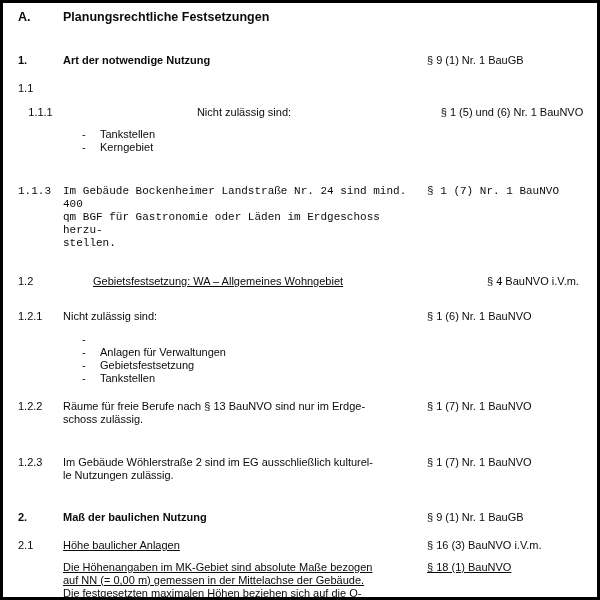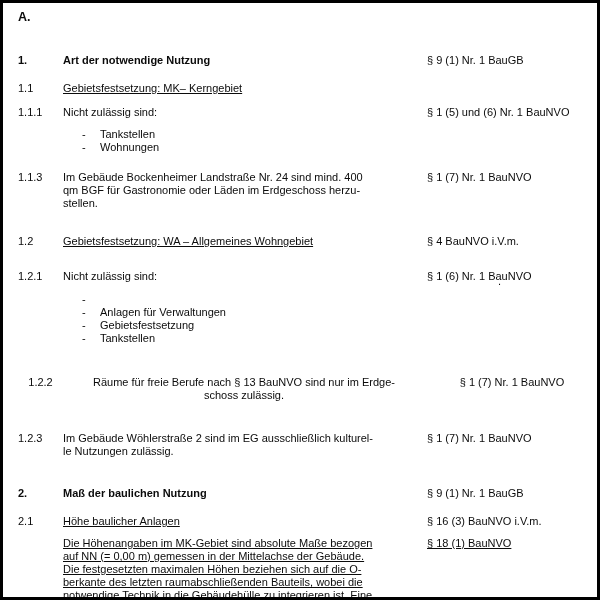--- a/index.html
+++ b/index.html
@@ -41,69 +41,69 @@
   .stray-dot {
     position: absolute;
     left: 495px;
     top: 272px;
     font-size: 11px;
   }
   
   .mt-title { margin-top: 7px; }
   .mt-s1    { margin-top: 30px; }
   .mt-s11   { margin-top: 15px; }
-  .mt-s111  { margin-top: 11px; }
+  .mt-s111  { margin-top: 11px; text-align: center; }
   .mt-list1 { margin-top: 9px; }
-  .mt-s113  { margin-top: 17px; }
-  .mt-s12   { margin-top: 25px; }
+  .mt-s113  { margin-top: 31px; font-family: Liberation Mono, monospace; }
+  .mt-s12   { margin-top: 25px; gap: 30px; }
   .mt-s121  { margin-top: 22px; }
   .mt-list2 { margin-top: 10px; }
-  .mt-s122  { margin-top: 31px; text-align: center; }
+  .mt-s122  { margin-top: 15px; }
   .mt-s123  { margin-top: 30px; }
   .mt-s2    { margin-top: 29px; }
   .mt-s21   { margin-top: 15px; }
   .mt-para  { margin-top: 9px; text-decoration: underline; }
 </style>
 </head>
 <body>
 
 <div class="page">
 
   <div class="row title-row mt-title">
     <span class="num">A.</span>
+    <span>Planungsrechtliche Festsetzungen</span>
     <span></span>
   </div>
 
   <div class="row h1-row mt-s1">
     <span class="num">1.</span>
     <span class="clause-title">Art der notwendige Nutzung</span>
     <span class="ref">§ 9 (1) Nr. 1 BauGB</span>
   </div>
 
   <div class="row mt-s11">
     <span class="num">1.1</span>
-    <span class="underlined">Gebietsfestsetzung: MK– Kerngebiet</span>
   </div>
 
   <div class="row mt-s111">
     <span class="num">1.1.1</span>
     <span class="body-text">Nicht zulässig sind:</span>
     <span class="ref">§ 1 (5) und (6) Nr. 1 BauNVO</span>
   </div>
 
   <div class="row list-block mt-list1">
     <span></span>
     <span>
       <span class="li">
         <span class="dash">-</span>
         <span>Tankstellen</span>
       </span>
       <span class="li">
         <span class="dash">-</span>
-        <span>Wohnungen</span>
+        <span>Kerngebiet</span>
       </span>
     </span>
     <span></span>
   </div>
 
   <div class="row mt-s113">
     <span class="num">1.1.3</span>
     <span class="body-text">Im Gebäude Bockenheimer Landstraße Nr. 24 sind mind. 400
 qm BGF für Gastronomie oder Läden im Erdgeschoss herzu-
 stellen.</span>

